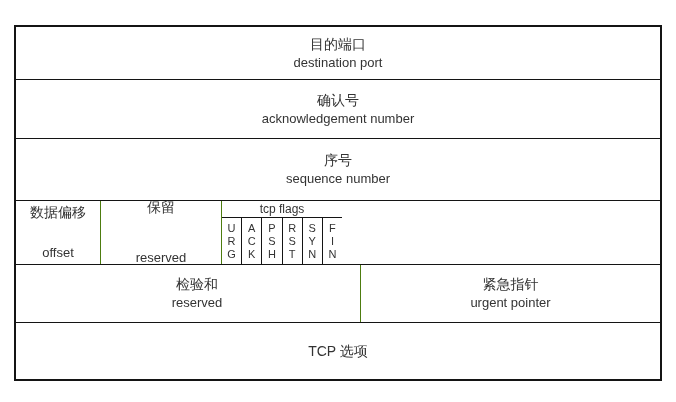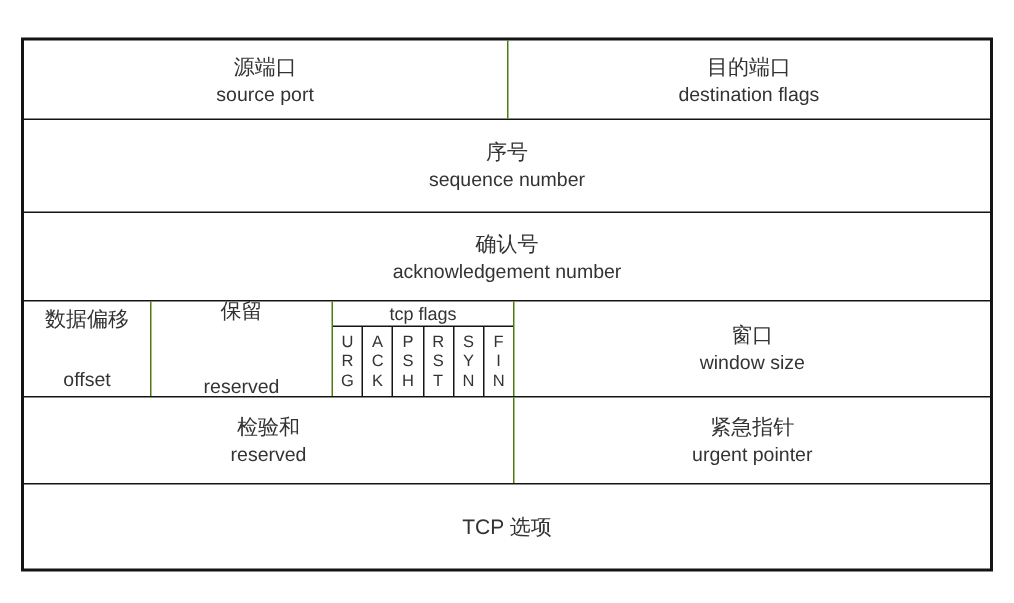--- a/index.html
+++ b/index.html
@@ -47,21 +47,21 @@
     color: #333333;
     min-width: 0;
   }
   .cell + .cell { border-left: 1px solid #4d7c0f; }
   .zh { font-size: 14px; line-height: 19px; }
   .en { font-size: 13px; line-height: 18px; }
   .grow { flex: 1 1 0; }
   .w-offset   { flex: 0 0 84px; gap: 22px; }
   .w-reserved { flex: 0 0 120px; gap: 32px; }
   .w-flags    { flex: 0 0 120px; }
-  .w-checksum { flex: 0 0 326px; }
+  .w-checksum { flex: 0 0 326px; padding-left: 18px; }
   
   .flags-cell {
     padding: 0;
     justify-content: flex-start;
     align-items: stretch;
   }
   .flags-label {
     height: 16px;
     line-height: 16px;
     font-size: 12px;
@@ -88,40 +88,36 @@
   .flag-col span { display: block; }
 </style>
 </head>
 <body>
 
 <div class="page">
   <div class="tcp-table">
 
     <div class="row r1">
       <div class="cell grow">
-        <div class="zh">源端口</div>
-        <div class="en">source port</div>
+        <div class="zh">目的端口</div>
+        <div class="en">destination port</div>
       </div>
+    </div>
+
+    <div class="row r3">
       <div class="cell grow">
-        <div class="zh">目的端口</div>
-        <div class="en">destination flags</div>
+        <div class="zh">确认号</div>
+        <div class="en">acknowledgement number</div>
       </div>
     </div>
 
     <div class="row r2">
       <div class="cell grow">
         <div class="zh">序号</div>
         <div class="en">sequence number</div>
-      </div>
-    </div>
-
-    <div class="row r3">
-      <div class="cell grow">
-        <div class="zh">确认号</div>
-        <div class="en">acknowledgement number</div>
       </div>
     </div>
 
     <div class="row r4">
       <div class="cell w-offset">
         <div class="zh">数据偏移</div>
         <div class="en">offset</div>
       </div>
       <div class="cell w-reserved">
         <div class="zh">保留</div>
@@ -155,24 +151,20 @@
             <span>Y</span>
             <span>N</span>
           </div>
           <div class="flag-col">
             <span>F</span>
             <span>I</span>
             <span>N</span>
           </div>
         </div>
       </div>
-      <div class="cell grow">
-        <div class="zh">窗口</div>
-        <div class="en">window size</div>
-      </div>
     </div>
 
     <div class="row r5">
       <div class="cell w-checksum">
         <div class="zh">检验和</div>
         <div class="en">reserved</div>
       </div>
       <div class="cell grow">
         <div class="zh">紧急指针</div>
         <div class="en">urgent pointer</div>

